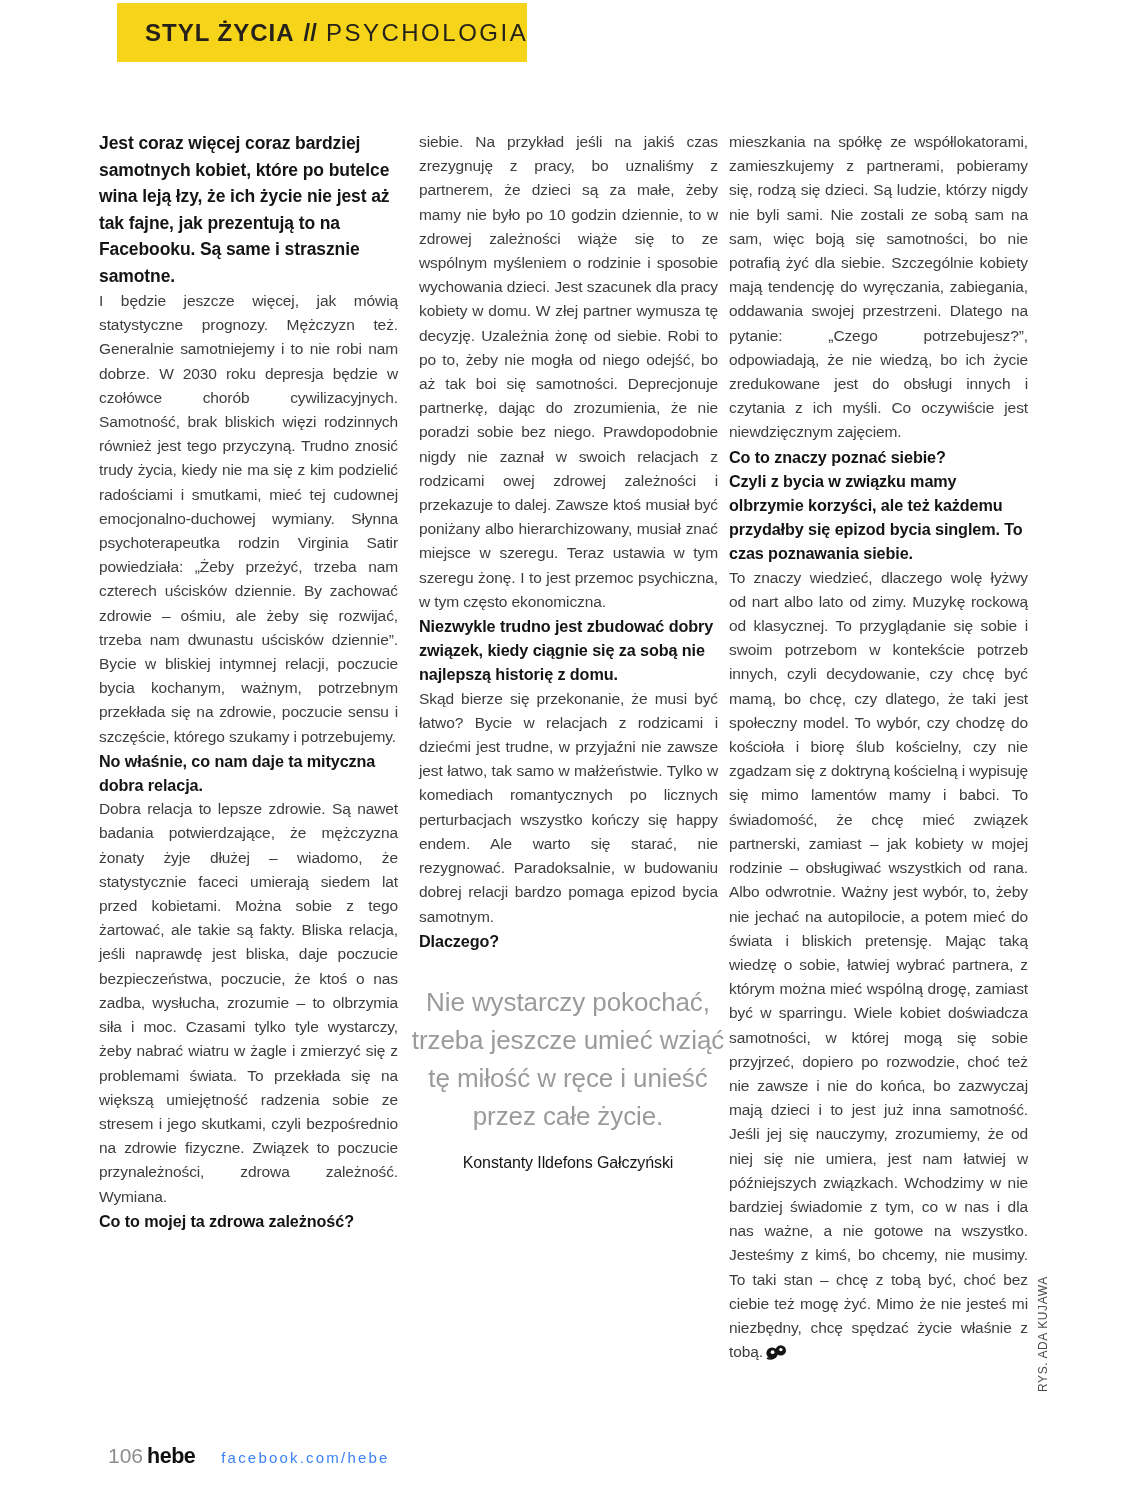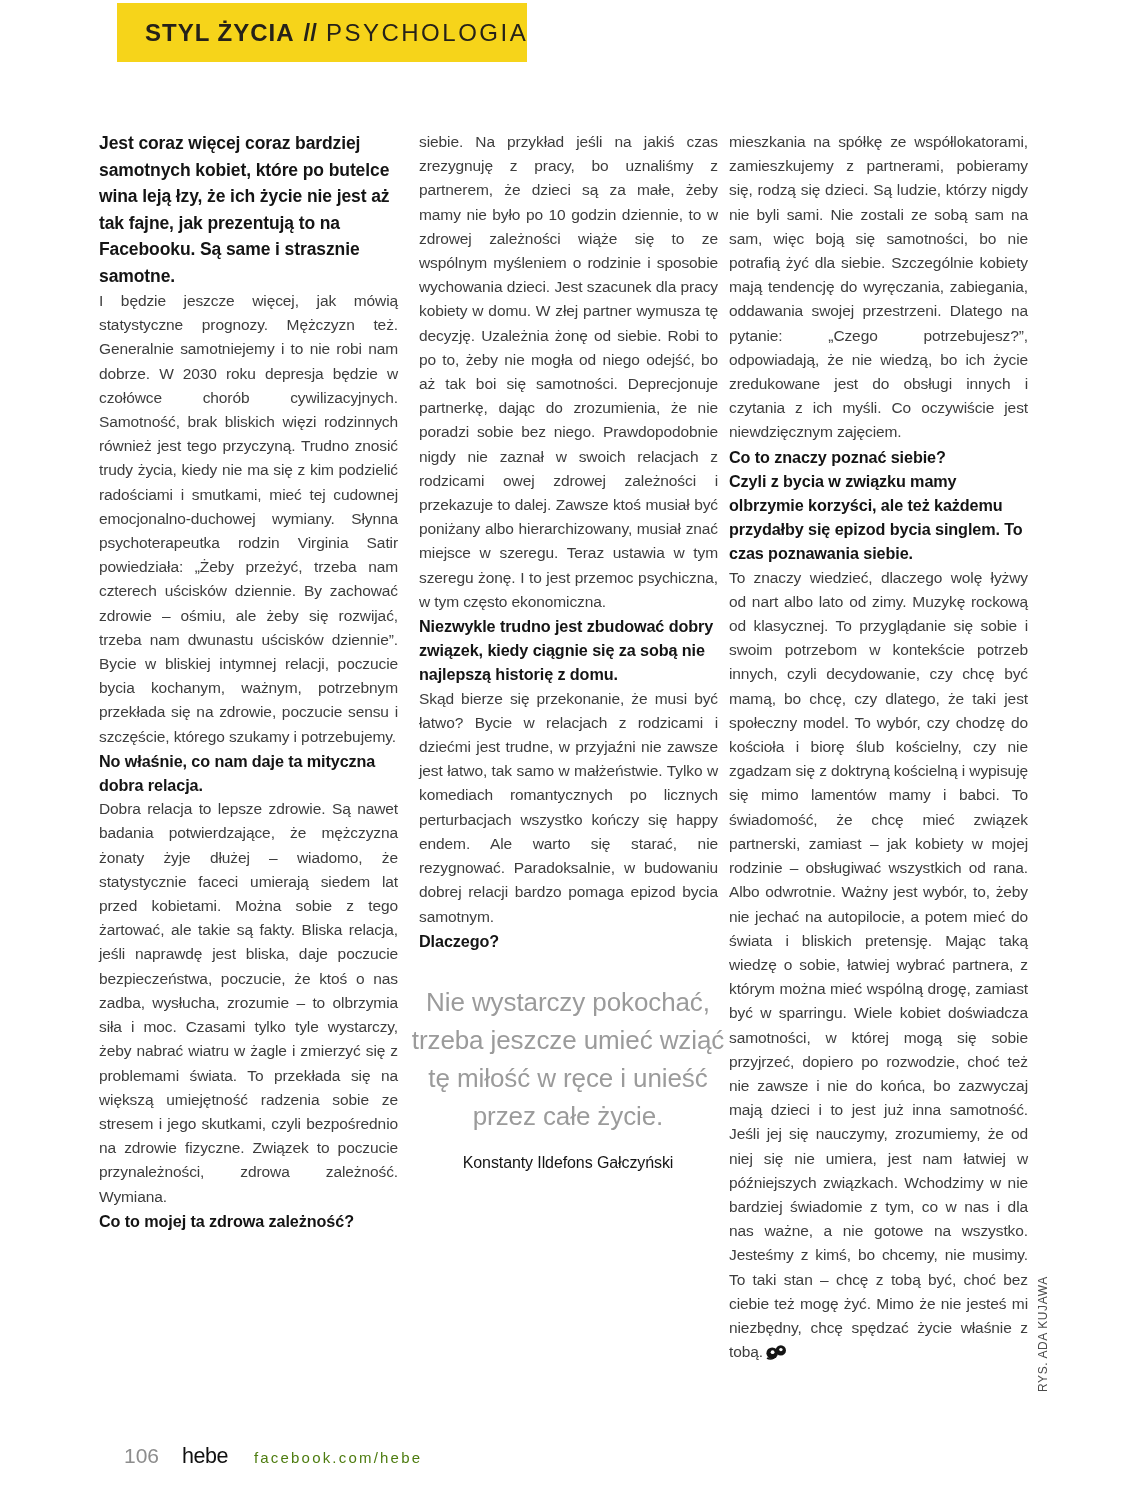--- a/index.html
+++ b/index.html
@@ -103,28 +103,28 @@
     transform: rotate(180deg);
     font-size: 12px;
     color: #4a4a4a;
     letter-spacing: 0.6px;
     white-space: nowrap;
   }
 
   
   .footer {
     position: absolute;
-    left: 124px;
+    left: 108px;
     top: 1444px;
     display: flex;
     align-items: baseline;
   }
   .page-num { font-size: 21px; color: #8d8d8d; }
-  .brand { font-size: 21.5px; font-weight: normal; color: #101010; margin-left: 23px; letter-spacing: -0.5px; }
-  .url { font-size: 15px; color: #4d7c0f; letter-spacing: 2.2px; margin-left: 26px; }
+  .brand { font-size: 21.5px; font-weight: bold; color: #101010; margin-left: 4px; letter-spacing: -0.5px; }
+  .url { font-size: 15px; color: #3b82f6; letter-spacing: 2.2px; margin-left: 26px; }
 </style>
 </head>
 <body>
 
 <div class="sheet">
 
   <header class="kicker">
     <span class="kicker-section">STYL ŻYCIA</span>
     <span class="kicker-sep">//</span>
     <span class="kicker-topic">PSYCHOLOGIA</span>

